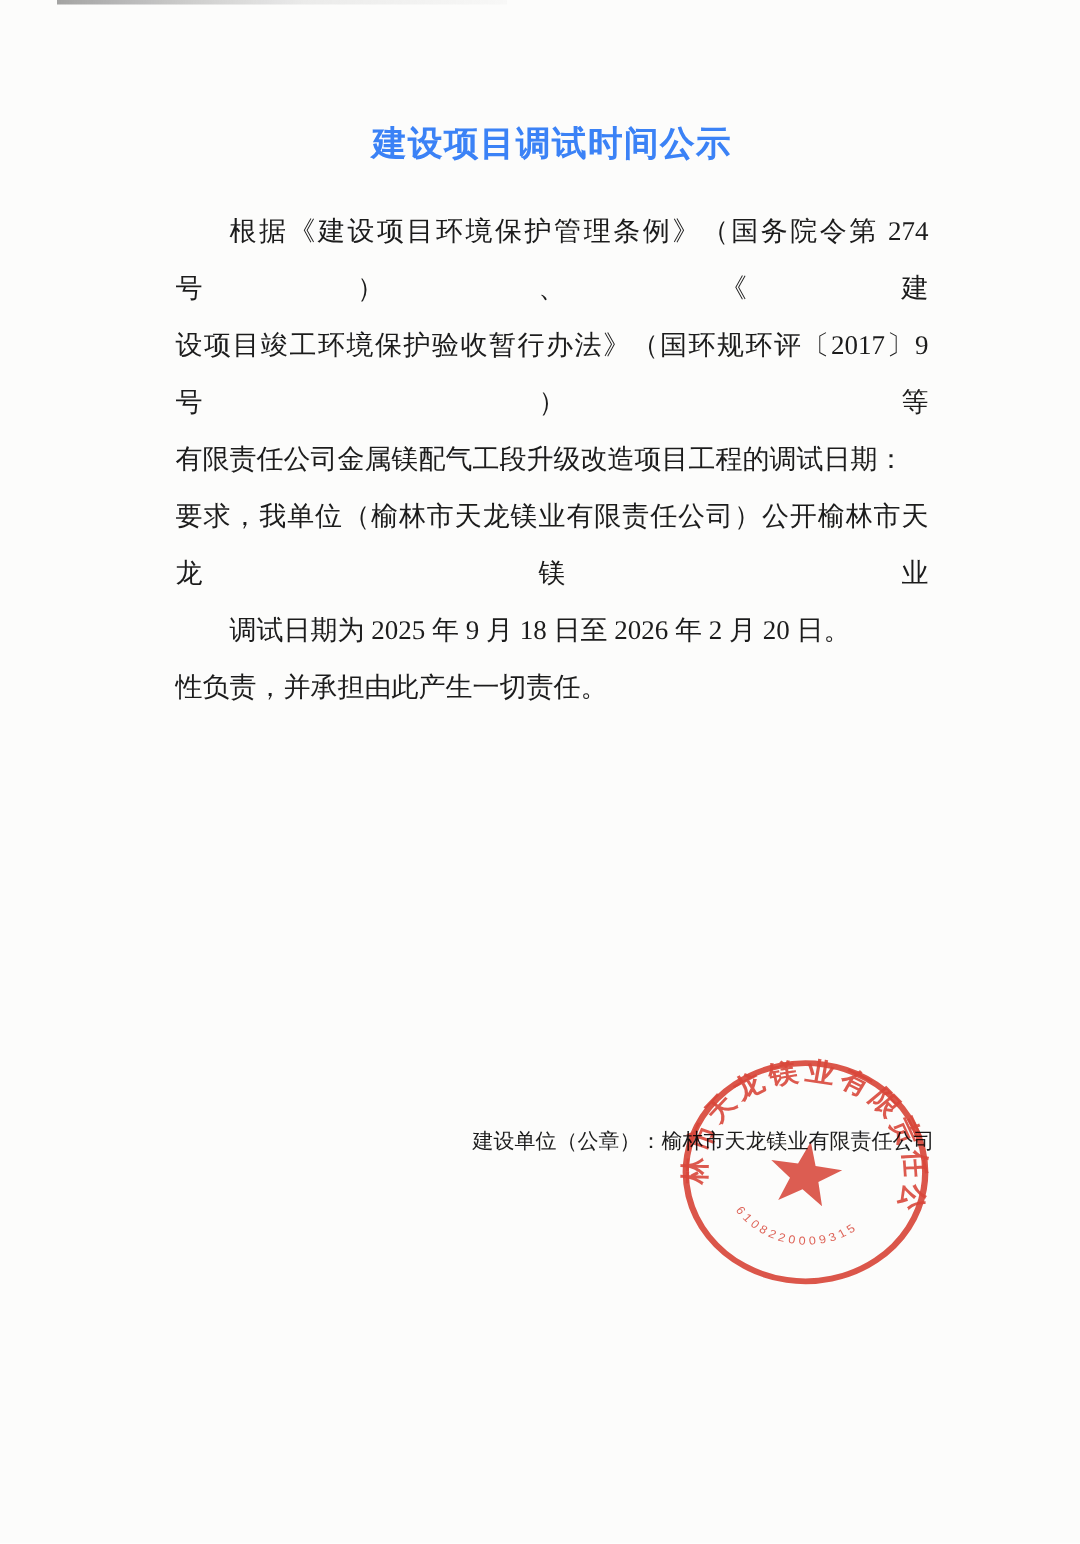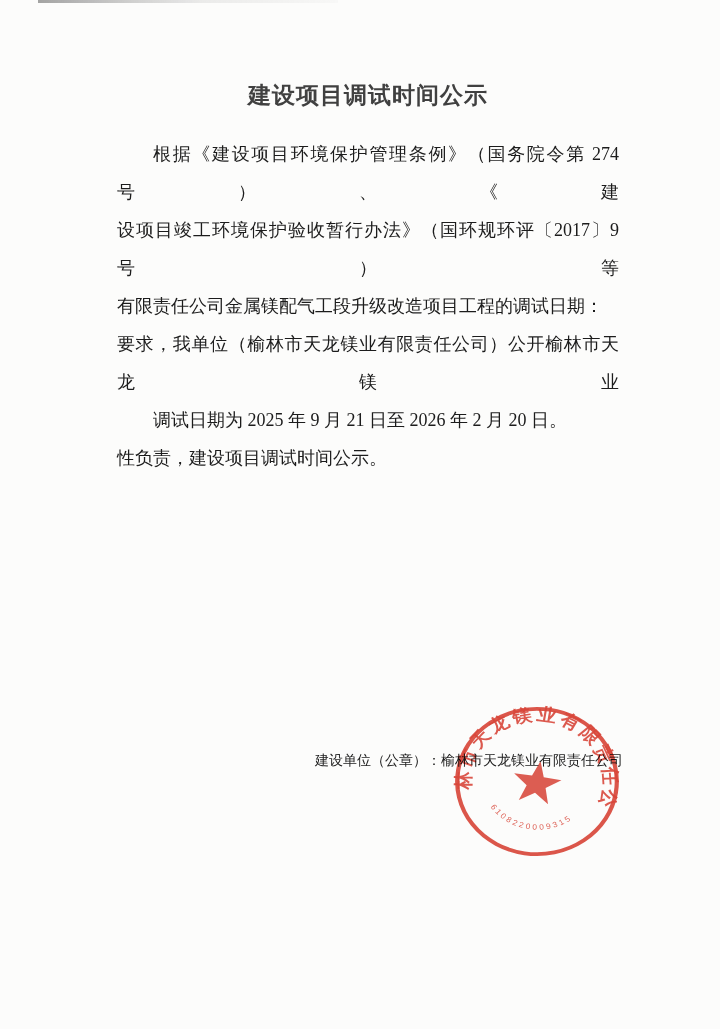--- a/index.html
+++ b/index.html
@@ -25,21 +25,21 @@
   }
   .title {
     position: absolute;
     left: 117px; top: 80px; width: 502px;
     margin: 0;
     text-align: center;
     font-family: "Liberation Sans", "DejaVu Sans", sans-serif;
     font-weight: bold;
     font-size: 23px;
     letter-spacing: 1px;
-    color: #404040;
+    color: #3b82f6;
   }
   .body-text {
     position: absolute;
     left: 117px; top: 135px; width: 502px;
     font-size: 18px;
     line-height: 38px;
   }
   .line { text-align: justify; text-align-last: justify; }
   .line.last { text-align-last: left; }
   .line.first { text-indent: 2em; }
@@ -73,22 +73,22 @@
 
   <div class="scan-smudge"></div>
 
   <h1 class="title">建设项目调试时间公示</h1>
 
   <div class="body-text">
       <div class="line first">根据《建设项目环境保护管理条例》（国务院令第 274 号）、《建</div>
       <div class="line">设项目竣工环境保护验收暂行办法》（国环规环评〔2017〕9 号）等</div>
       <div class="line last">有限责任公司金属镁配气工段升级改造项目工程的调试日期：</div>
       <div class="line">要求，我单位（榆林市天龙镁业有限责任公司）公开榆林市天龙镁业</div>
-      <div class="line first last">调试日期为 2025 年 9 月 21 日至 2026 年 2 月 20 日。</div>
-      <div class="line last">性负责，建设项目调试时间公示。</div>
+      <div class="line first last">调试日期为 2025 年 9 月 18 日至 2026 年 2 月 20 日。</div>
+      <div class="line last">性负责，并承担由此产生一切责任。</div>
     </div>
 
   <div class="sig-unit">建设单位（公章）：榆林市天龙镁业有限责任公司</div>
 
   <div class="stamp">
     <svg viewBox="0 0 200 200" preserveAspectRatio="none" aria-hidden="true">
       <defs>
         <path id="arcTop" d="M 28,135 A 80,80 0 1 1 172,135" fill="none"></path>
         <path id="arcBottom" d="M 40,127 A 68,68 0 0 0 160,127" fill="none"></path>
       </defs>

